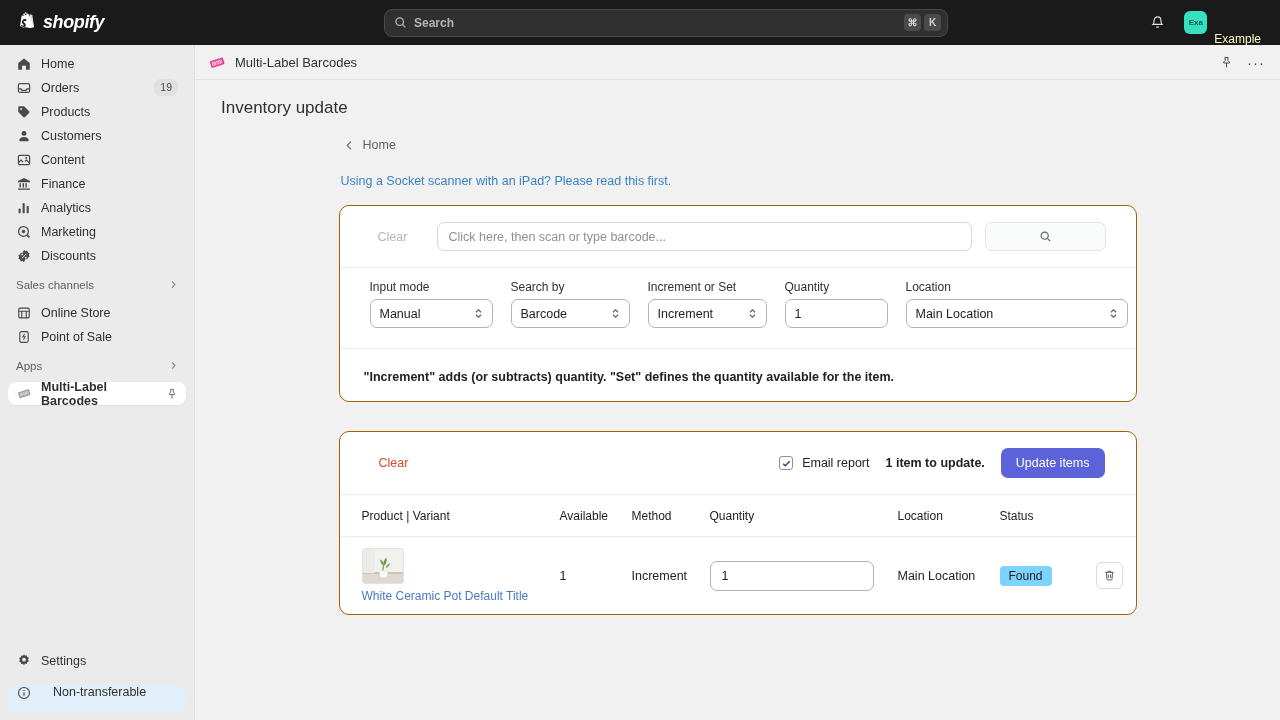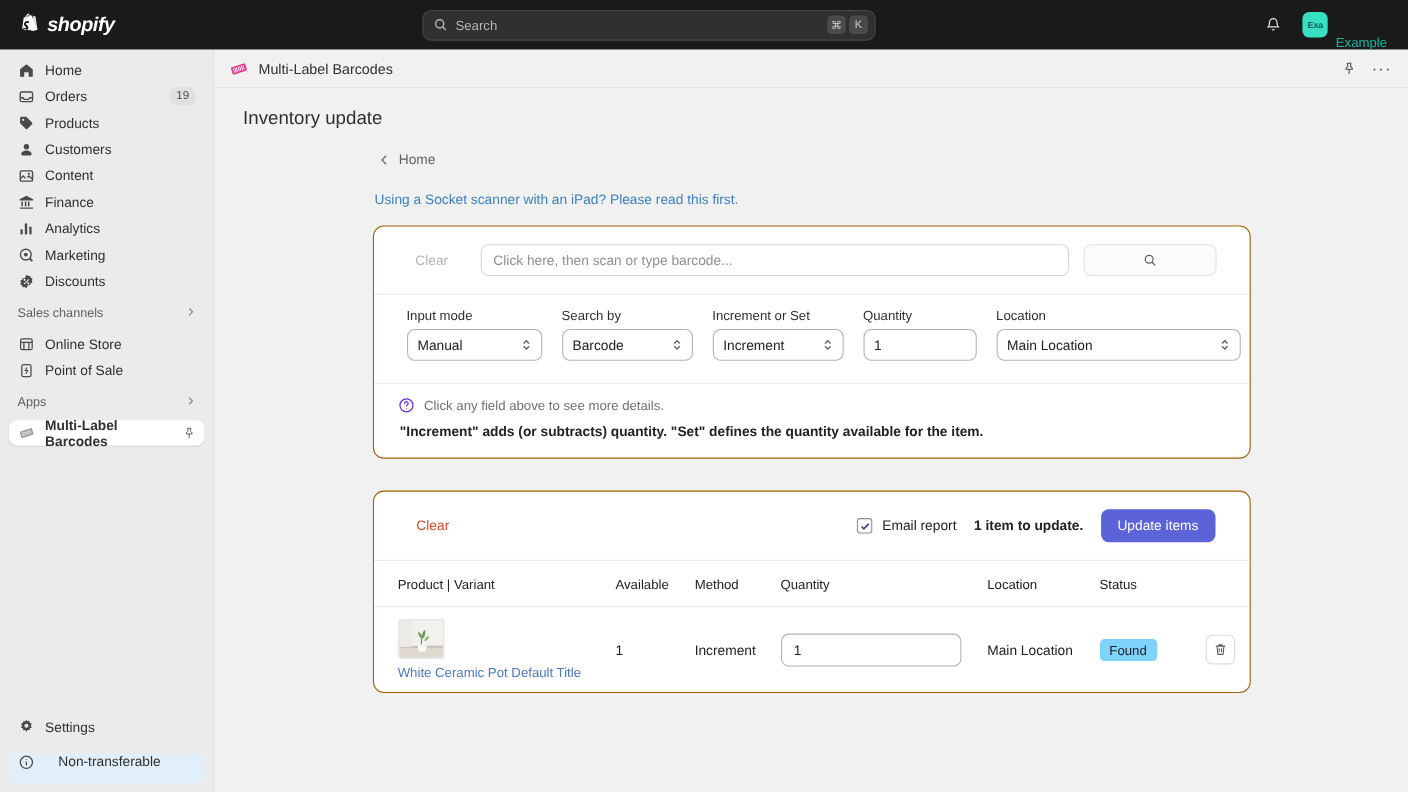--- a/index.html
+++ b/index.html
@@ -12,42 +12,42 @@
   .app { width: 1280px; height: 720px; display: flex; flex-direction: column; }
 
   
   .topbar {
     height: 45px; background: #1a1a1a; flex: 0 0 45px;
     display: flex; align-items: center; position: relative;
   }
   .brand { display: flex; align-items: center; gap: 7px; padding-left: 17px; width: 195px; }
   .brand-bag { width: 19px; height: 21px; }
   .brand-name { color: #fff; font-size: 18px; font-weight: 700; font-style: italic; letter-spacing: -0.4px; }
-  .search-wrap { position: absolute; left: 384px; width: 412px; }
+  .search-wrap { position: absolute; left: 384px; width: 564px; font-weight: bold; }
   .searchbox {
     height: 28px; background: #303030; border: 1px solid #484848; border-radius: 8px;
     display: flex; align-items: center; padding: 0 6px 0 9px; gap: 7px;
   }
   .searchbox .sicon { color: #b5b5b5; display: flex; }
   .search-ph { color: #b5b5b5; font-size: 12px; flex: 1; }
   .kbd-group { display: flex; gap: 3px; }
   .kbd {
     background: #4a4a4a; color: #cfcfcf; font-size: 10px;
     border-radius: 4px; min-width: 17px; height: 17px;
     display: flex; align-items: center; justify-content: center; padding: 0 3px;
   }
   .topright { position: absolute; right: 12px; display: flex; align-items: center; gap: 10px; }
   .bell-btn { width: 28px; height: 28px; border-radius: 7px; display: flex; align-items: center; justify-content: center; }
   .user-chip { display: flex; align-items: center; gap: 7px; padding: 3px 7px 3px 3px; border-radius: 7px; text-align: right; }
   .avatar {
     width: 23px; height: 23px; border-radius: 6px; background: #36e0c0;
     color: #0c5c50; font-size: 8px; font-weight: 600;
     display: flex; align-items: center; justify-content: center;
   }
-  .user-name { color: #14b8a6; font-size: 12px; margin-top: 32px; }
+  .user-name { color: #fef9c3; font-size: 12px; margin-top: 32px; }
 
   
   .body { flex: 1; display: flex; min-height: 0; }
 
   
   .sidebar {
     width: 195px; flex: 0 0 195px; background: #ebebeb;
     display: flex; flex-direction: column; padding: 7px 8px 0 8px;
     border-right: 1px solid #e0e0e0;
   }
@@ -527,30 +527,20 @@
                         <path d="M2.2 5.6L5 2.8l2.8 2.8M2.2 8.4L5 11.2l2.8-2.8"></path>
                       </svg>
                   </span>
                 </div>
               </div>
             </div>
 
             <div class="card-divider"></div>
 
             <div class="help-area">
-              <div class="help-line1">
-                <span class="qmark">
-                  <svg width="15" height="15" viewBox="0 0 16 16" fill="none" stroke="#6b2fd6" stroke-width="1.2">
-                      <circle cx="8" cy="8" r="6.3"></circle>
-                      <path d="M6.3 6.2c0-1 .8-1.7 1.7-1.7s1.7.7 1.7 1.6c0 1.3-1.7 1.3-1.7 2.6" stroke-linecap="round"></path>
-                      <circle cx="8" cy="11.1" r="0.55" fill="#6b2fd6" stroke="none"></circle>
-                    </svg>
-                </span>
-                <span>Click any field above to see more details.</span>
-              </div>
               <div class="help-line2">"Increment" adds (or subtracts) quantity. "Set" defines the quantity available for the item.</div>
             </div>
           </div>
 
           <div class="card results">
             <div class="results-head">
               <span class="clear-red">Clear</span>
               <span class="rh-spacer"></span>
               <span class="chk-wrap">
                 <span class="checkbox">

